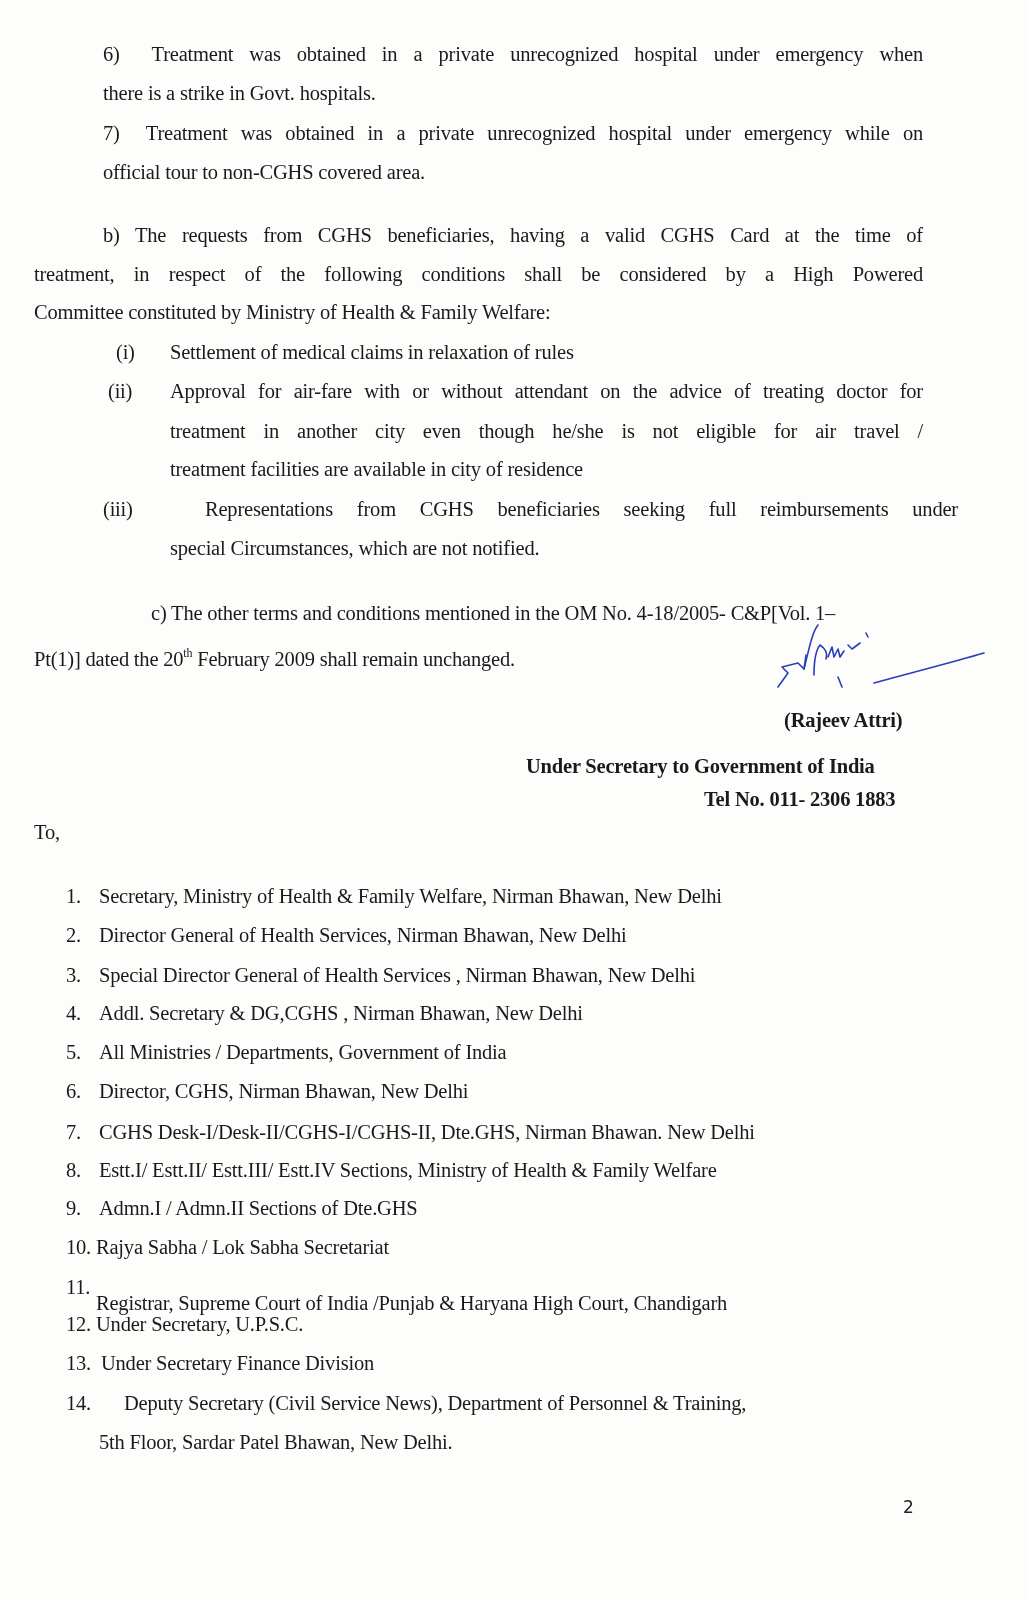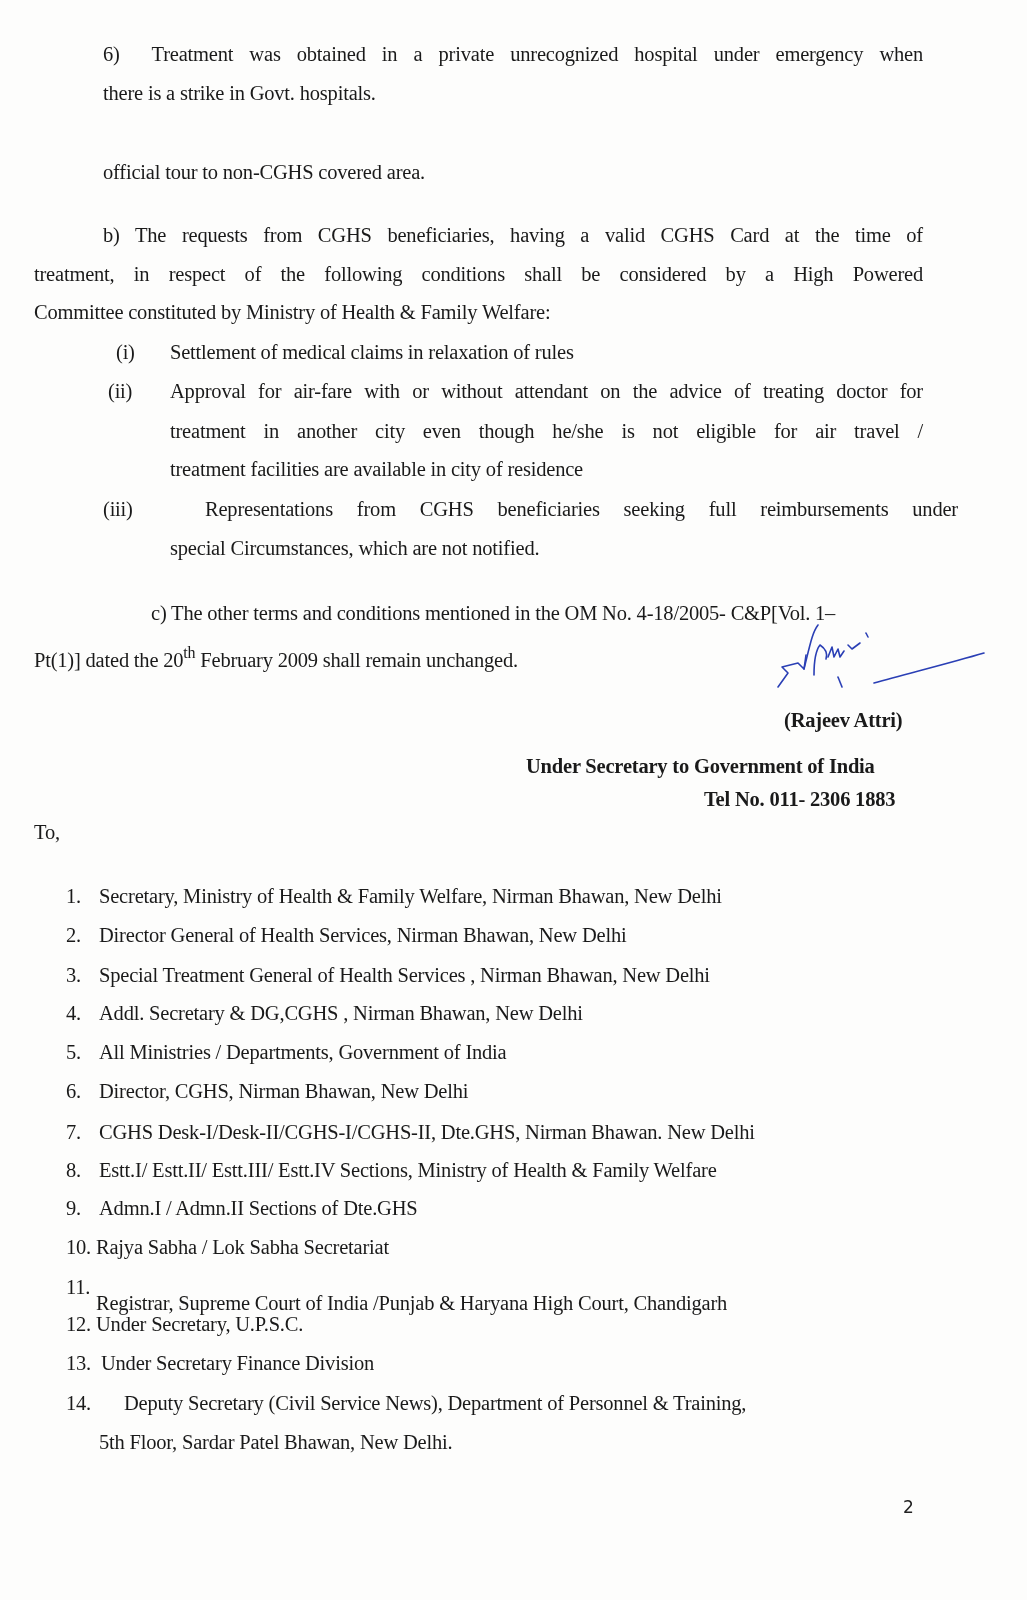--- a/index.html
+++ b/index.html
@@ -18,38 +18,42 @@
       line-height: 24px;
       white-space: nowrap;
       letter-spacing: -0.2px;
     }
     .justify {
       text-align: justify;
       text-align-last: justify;
       white-space: normal;
     }
     .bold { font-weight: bold; }
-    .sup { font-size: 16px; vertical-align: 9px; }
+    .sup { font-size: 12px; vertical-align: 9px; }
     .sig { position: absolute; left: 770px; top: 615px; width: 220px; height: 80px; }
     .pagenum {
       position: absolute; left: 903px; top: 1497px;
       font-family: "DejaVu Sans", sans-serif; font-size: 17px; color: #222;
     }
   </style>
 </head>
 <body>
 
 <div class="page">
 
   <div class="line justify" style="left:103px; top:42px; width:820px;">
     <span>6)</span>&nbsp;
     <span>Treatment was obtained in a private unrecognized hospital under emergency when</span>
   </div>
   <div class="line" style="left:103px; top:81px;">there is a strike in Govt. hospitals.</div>
 
+  <div class="line justify" style="left:103px; top:121px; width:820px;">
+    <span>7)</span>&nbsp;
+    <span>Treatment was obtained in a private unrecognized hospital under emergency while on</span>
+  </div>
   <div class="line" style="left:103px; top:160px;">official tour to non-CGHS covered area.</div>
 
   <div class="line justify" style="left:103px; top:223px; width:820px;">b) The requests from CGHS beneficiaries, having a valid CGHS Card at the time of</div>
   <div class="line justify" style="left:34px; top:262px; width:889px;">treatment, in respect of the following conditions shall be considered by a High Powered</div>
   <div class="line" style="left:34px; top:300px;">Committee constituted by Ministry of Health &amp; Family Welfare:</div>
 
   <div class="line" style="left:116px; top:340px;">(i)</div>
   <div class="line" style="left:170px; top:340px;">Settlement of medical claims in relaxation of rules</div>
 
   <div class="line" style="left:108px; top:379px;">(ii)</div>
@@ -86,21 +90,21 @@
   <div class="line" style="left:34px; top:820px;">To,</div>
 
   <div>
     <div class="line" style="left:66px; top:884px;">1.</div>
     <div class="line" style="left:99px; top:884px;">Secretary, Ministry of Health &amp; Family Welfare, Nirman Bhawan, New Delhi</div>
 
     <div class="line" style="left:66px; top:923px;">2.</div>
     <div class="line" style="left:99px; top:923px;">Director General of Health Services, Nirman Bhawan, New Delhi</div>
 
     <div class="line" style="left:66px; top:963px;">3.</div>
-    <div class="line" style="left:99px; top:963px;">Special Treatment General of Health Services , Nirman Bhawan, New Delhi</div>
+    <div class="line" style="left:99px; top:963px;">Special Director General of Health Services , Nirman Bhawan, New Delhi</div>
 
     <div class="line" style="left:66px; top:1001px;">4.</div>
     <div class="line" style="left:99px; top:1001px;">Addl. Secretary &amp; DG,CGHS , Nirman Bhawan, New Delhi</div>
 
     <div class="line" style="left:66px; top:1040px;">5.</div>
     <div class="line" style="left:99px; top:1040px;">All Ministries / Departments, Government of India</div>
 
     <div class="line" style="left:66px; top:1079px;">6.</div>
     <div class="line" style="left:99px; top:1079px;">Director, CGHS, Nirman Bhawan, New Delhi</div>
 

